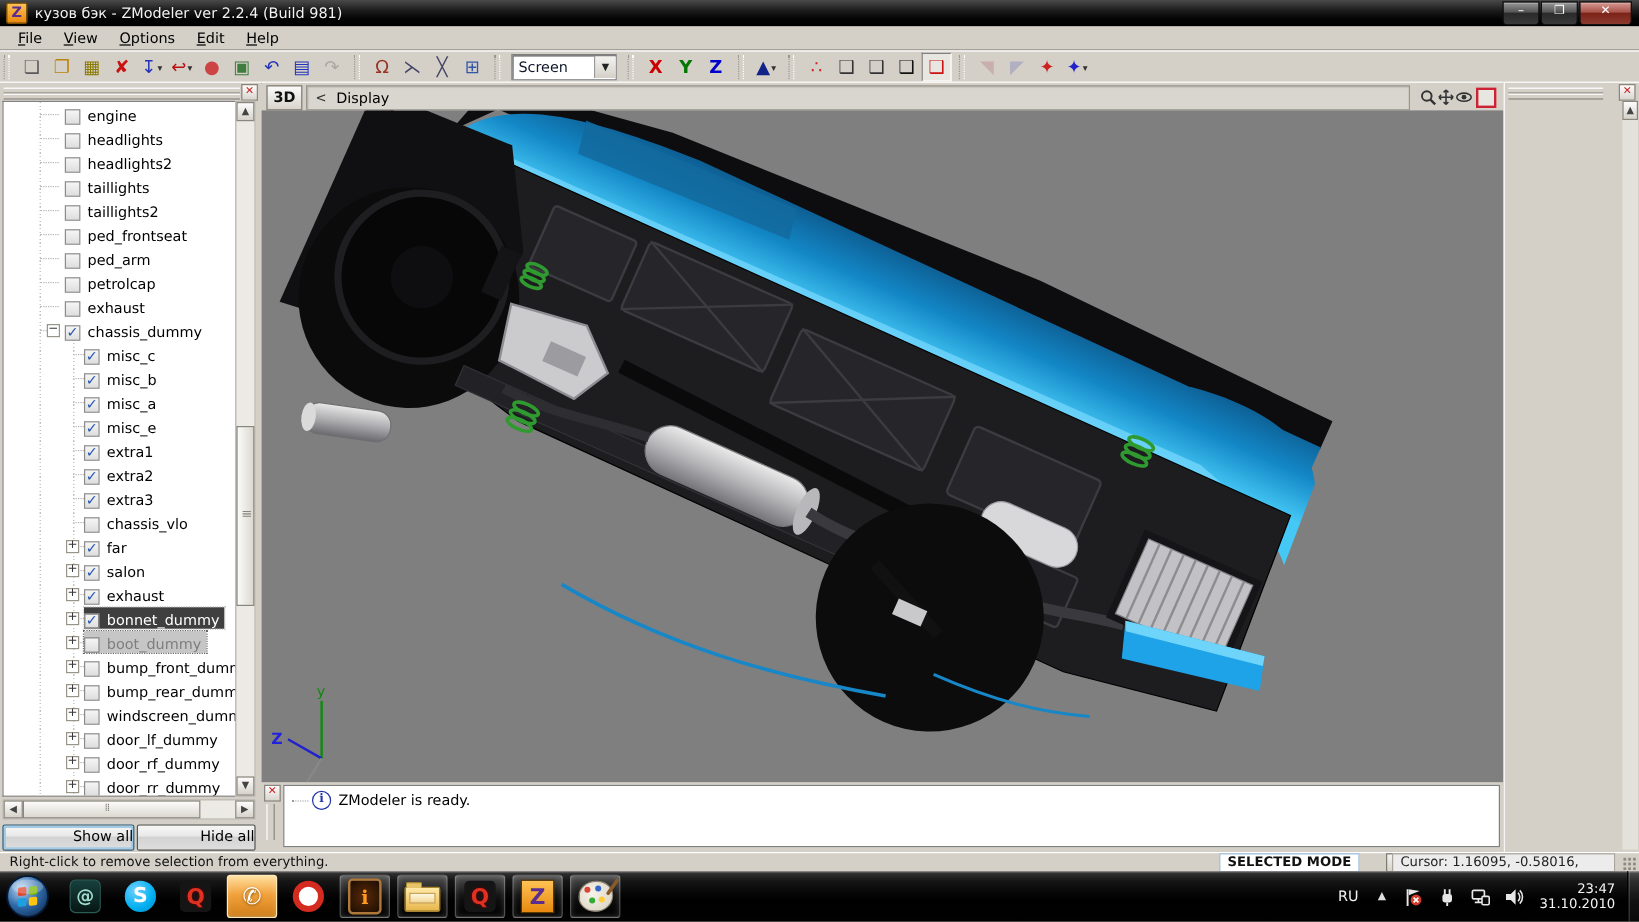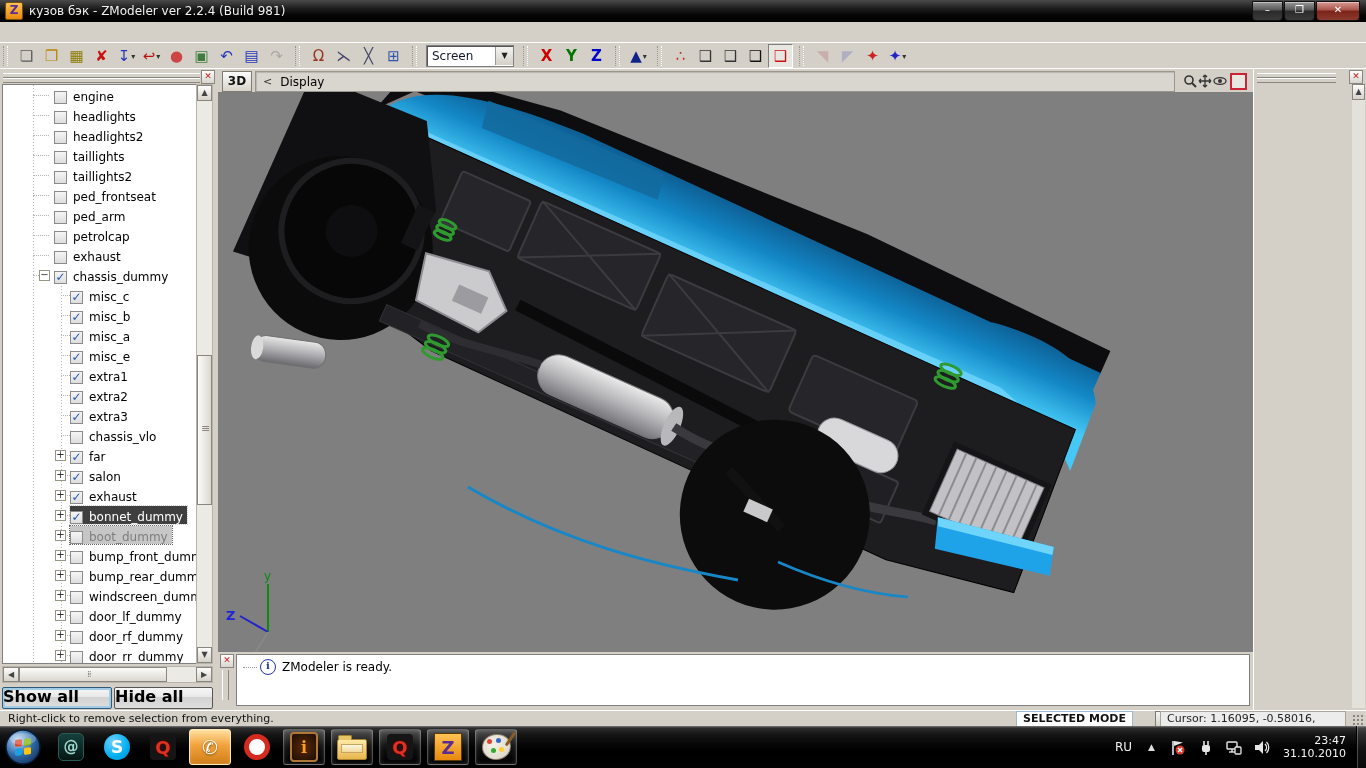--- a/index.html
+++ b/index.html
@@ -75,21 +75,21 @@
     border:1px solid #8a867e;box-sizing:border-box;font-size:8px;color:#444;text-align:center;line-height:14px;}
   .vthumb{position:absolute;left:0;width:15px;background:linear-gradient(90deg,#fbfbfa,#dcd8d0);
     border:1px solid #8a867e;box-sizing:border-box;}
   .vthumb::after{content:"≡";position:absolute;left:3px;top:50%;margin-top:-8px;color:#8a867e;font-size:11px;}
   .hscroll{position:absolute;left:2px;top:598px;width:211px;height:17px;background:#eceae5;border:1px solid #b8b4ac;box-sizing:border-box;}
   .hbtn{position:absolute;top:0;width:16px;height:15px;background:linear-gradient(#fdfdfd,#d6d2ca);
     border:1px solid #8a867e;box-sizing:border-box;font-size:8px;color:#444;text-align:center;line-height:13px;}
   .hthumb{position:absolute;top:0;height:15px;background:linear-gradient(#fbfbfa,#dcd8d0);border:1px solid #8a867e;box-sizing:border-box;}
   .hthumb::after{content:"⁞⁞";letter-spacing:-1px;position:absolute;top:1px;left:50%;margin-left:-6px;color:#8a867e;font-size:9px;}
   .btn7{position:absolute;height:20px;background:linear-gradient(#f7f7f7,#e8e8e8 45%,#d2d2d2 46%,#dedede);
-    border:1px solid #555;border-radius:2px;text-align:left;line-height:18px;font-size:16px;font-weight:bold;}
+    border:1px solid #555;border-radius:2px;text-align:right;line-height:18px;font-size:12px;}
   .btn7.default{box-shadow:inset 0 0 0 2px #a2cbe6;border-color:#2f5a7a;}
   
   .viewport{position:absolute;left:218px;top:68px;width:1035px;height:584px;background:#d4d0c8;}
   .vp-head{position:relative;height:24px;border-top:1px solid #fff;}
   .vp-3d{position:absolute;left:4px;top:2px;width:28px;height:19px;background:linear-gradient(#fbfbfa,#d8d4cc);
     border:1px solid #7f7b73;font-weight:bold;font-size:12px;text-align:center;line-height:18px;color:#111;}
   .vp-crumb{position:absolute;left:37px;top:2px;right:78px;height:19px;border:1px solid #9a968e;
     background:#d9d6cf;box-shadow:inset 1px 1px 1px rgba(0,0,0,.15);display:flex;align-items:center;}
   .vp-lt{color:#333;margin:0 8px 0 7px;font-size:11px;}
   .vp-ico{position:absolute;top:4px;width:15px;height:15px;display:flex;align-items:center;justify-content:center;}
@@ -159,20 +159,27 @@
   <div class="titlebar">
     <span class="app-ico">Z</span>
     <span class="title-text">кузов бэк - ZModeler ver 2.2.4 (Build 981)</span>
     <span class="winbtns">
       <span class="winbtn">–</span>
       <span class="winbtn">❐</span>
       <span class="winbtn close">✕</span>
     </span>
   </div>
 
+  <div class="menubar" id="menubar">
+      <div class="menu-item">File</div>
+      <div class="menu-item">View</div>
+      <div class="menu-item">Options</div>
+      <div class="menu-item">Edit</div>
+      <div class="menu-item">Help</div>
+    </div>
 
   <div class="toolbar" id="toolbar">
       <span class="tb-grip"></span>
       <span class="tb-group">
         <span class="tb-btn">
           <span class="tb-glyph" style="color: rgb(90, 90, 90);">❏</span>
         </span>
         <span class="tb-btn">
           <span class="tb-glyph" style="color: rgb(184, 134, 11);">❐</span>
         </span>

